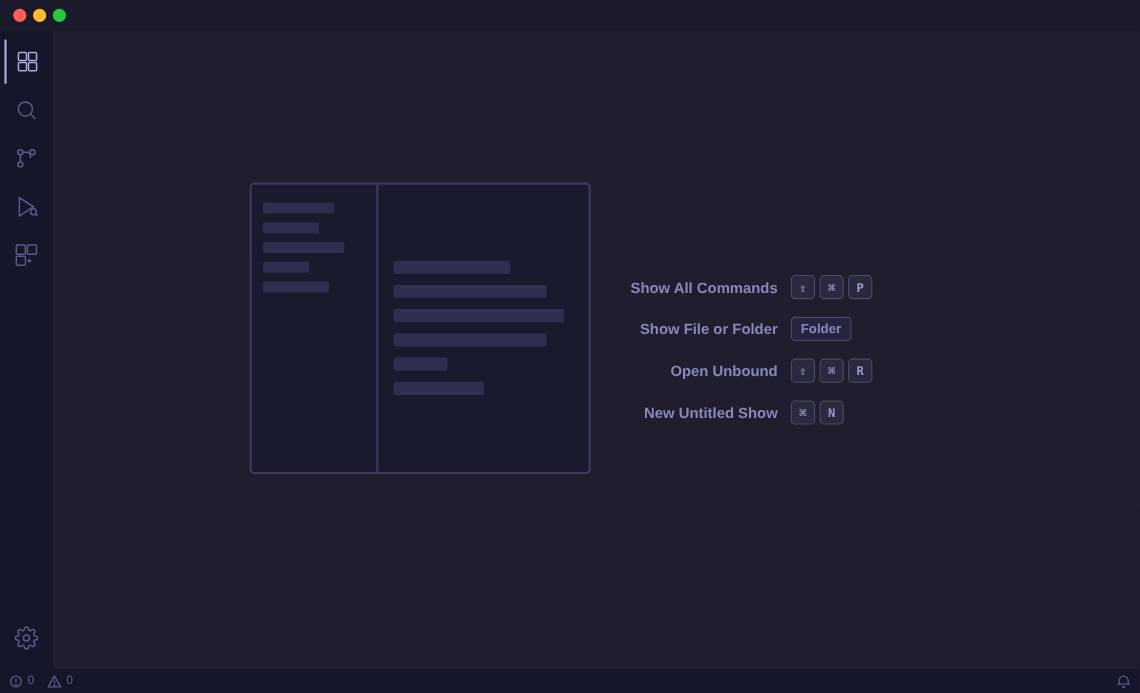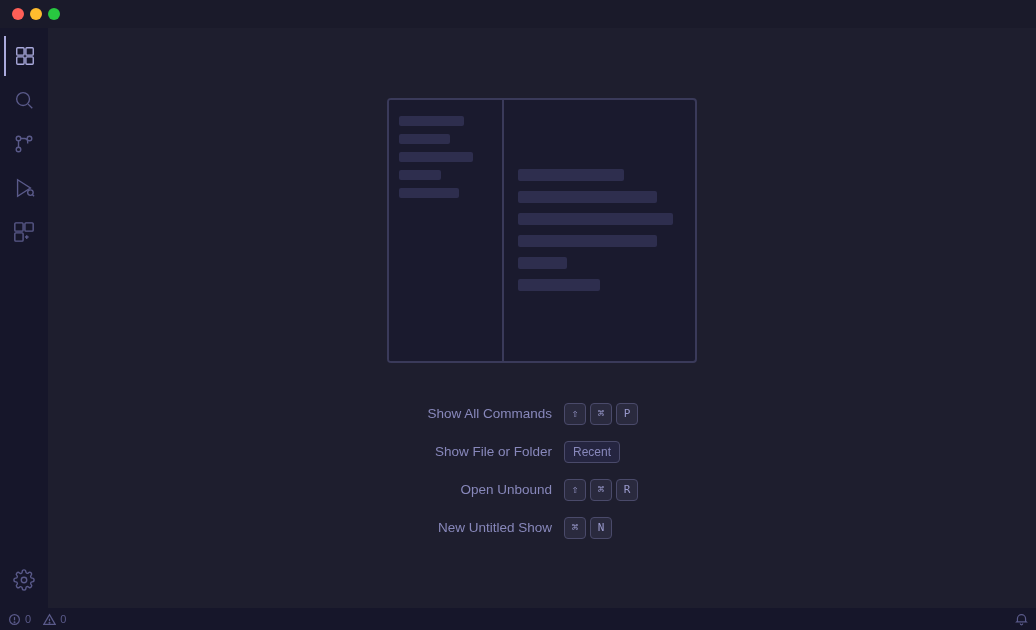--- a/index.html
+++ b/index.html
@@ -90,24 +90,25 @@
       flex-direction: column;
       align-items: center;
       gap: 4px;
     }
 
     
     .content {
       flex: 1;
       background: #1e1e2e;
       display: flex;
-      flex-direction: column;
+      flex-direction: row;
       align-items: center;
       justify-content: center;
       position: relative;
+      font-weight: bold;
     }
 
     
     .vscode-illustration {
       width: 310px;
       height: 265px;
       margin-bottom: 40px;
       position: relative;
     }
 
@@ -339,21 +340,21 @@
         <div class="shortcut-keys">
           <span class="key">⇧</span>
           <span class="key">⌘</span>
           <span class="key">P</span>
         </div>
       </div>
 
       <div class="shortcut-row">
         <span class="shortcut-label">Show File or Folder</span>
         <div class="shortcut-keys">
-          <span class="key unbound">Recent</span>
+          <span class="key unbound">Folder</span>
         </div>
       </div>
 
       <div class="shortcut-row">
         <span class="shortcut-label">Open Unbound</span>
         <div class="shortcut-keys">
           <span class="key">⇧</span>
           <span class="key">⌘</span>
           <span class="key">R</span>
         </div>

